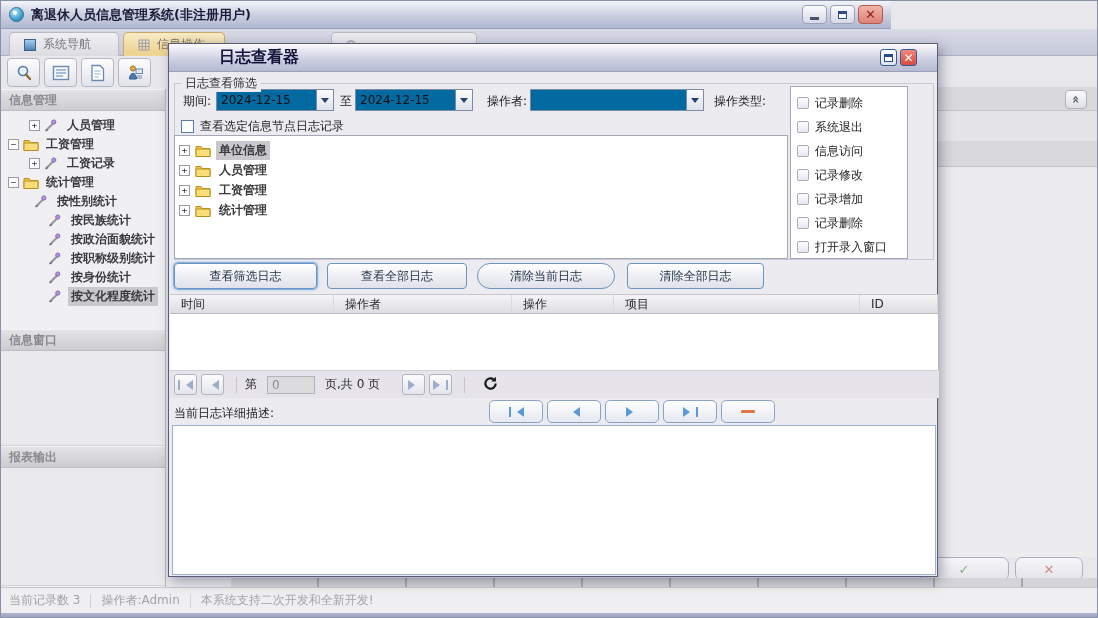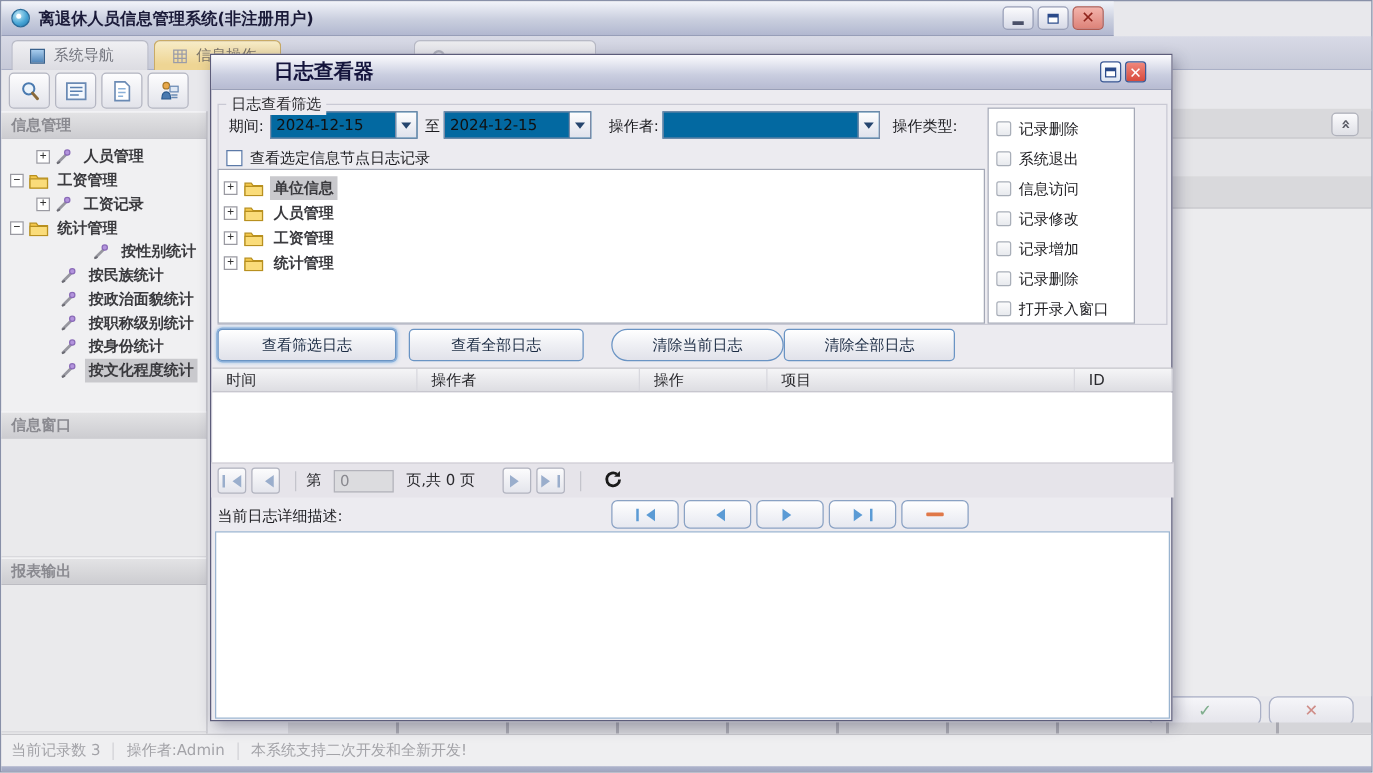--- a/index.html
+++ b/index.html
@@ -264,21 +264,21 @@
         <div class="strow" style="padding-left: 7px;">
           <span class="expbox">−</span>
           <span class="treeicon">
             <svg class="folder-svg" width="16" height="13" viewBox="0 0 16 13">
               <path d="M1 2.5h5l1.5 2H15v8H1z" fill="#f5c84c" stroke="#b8901f"></path>
               <path d="M1 5h14v7.5H1z" fill="#fadc7a" stroke="#b8901f"></path>
             </svg>
           </span>
           <span class="strlabel">统计管理</span>
         </div>
-        <div class="strow" style="padding-left: 73px;">
+        <div class="strow" style="padding-left: 33px;">
           <span class="treeicon">
             <svg class="tool-svg" width="13" height="13" viewBox="0 0 13 13">
               <path d="M2.5 11 L9.5 4" stroke="#97979f" stroke-width="2.2" stroke-linecap="round"></path>
               <path d="M1.5 11.8 L4 10.5" stroke="#6a6a72" stroke-width="1.4"></path>
               <circle cx="9.8" cy="3" r="2.1" fill="#b394dd" stroke="#8a6ab8"></circle>
             </svg>
           </span>
           <span class="strlabel">按性别统计</span>
         </div>
         <div class="strow" style="padding-left: 47px;">
@@ -463,21 +463,21 @@
                 <path d="M1 5h14v7.5H1z" fill="#fadc7a" stroke="#b8901f"></path>
               </svg>
             </span>
             <span class="strlabel">统计管理</span>
           </div>
         </div>
 
       <div class="actionrow">
           <button class="xpbtn actbtn focused" style="left: 5px; width: 143px;">查看筛选日志</button>
           <button class="xpbtn actbtn" style="left: 158px; width: 140px;">查看全部日志</button>
-          <button class="xpbtn actbtn" style="left: 320px; width: 138px; border-radius: 13px;">清除当前日志</button>
+          <button class="xpbtn actbtn" style="left: 308px; width: 138px; border-radius: 13px;">清除当前日志</button>
           <button class="xpbtn actbtn" style="left: 458px; width: 137px;">清除全部日志</button>
         </div>
 
       <div class="theader">
           <span class="hcell" style="width: 164px;">时间</span>
           <span class="hcell" style="width: 178px;">操作者</span>
           <span class="hcell" style="width: 102px;">操作</span>
           <span class="hcell" style="width: 246px;">项目</span>
           <span class="hcell" style="width: 78px;">ID</span>
         </div>

